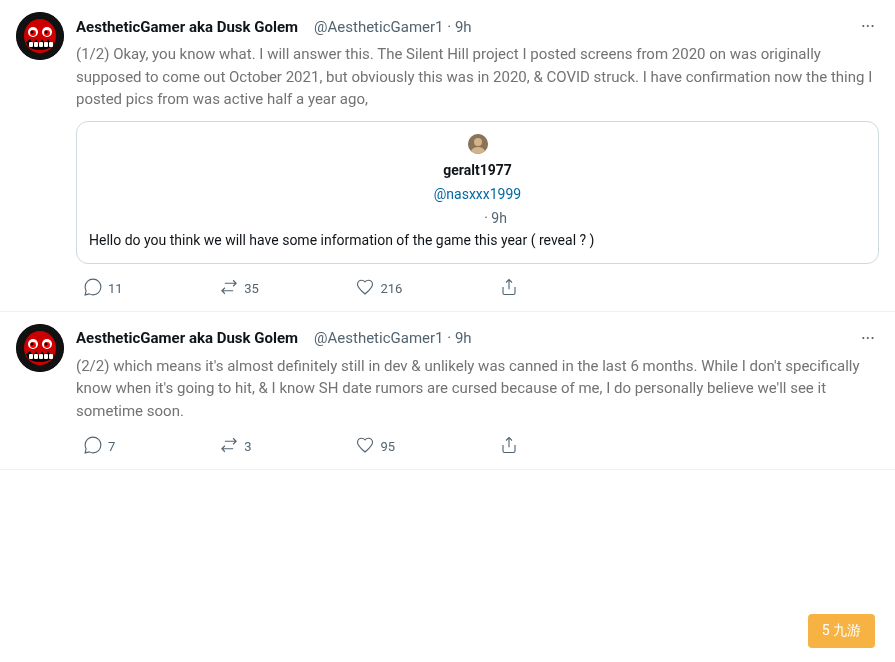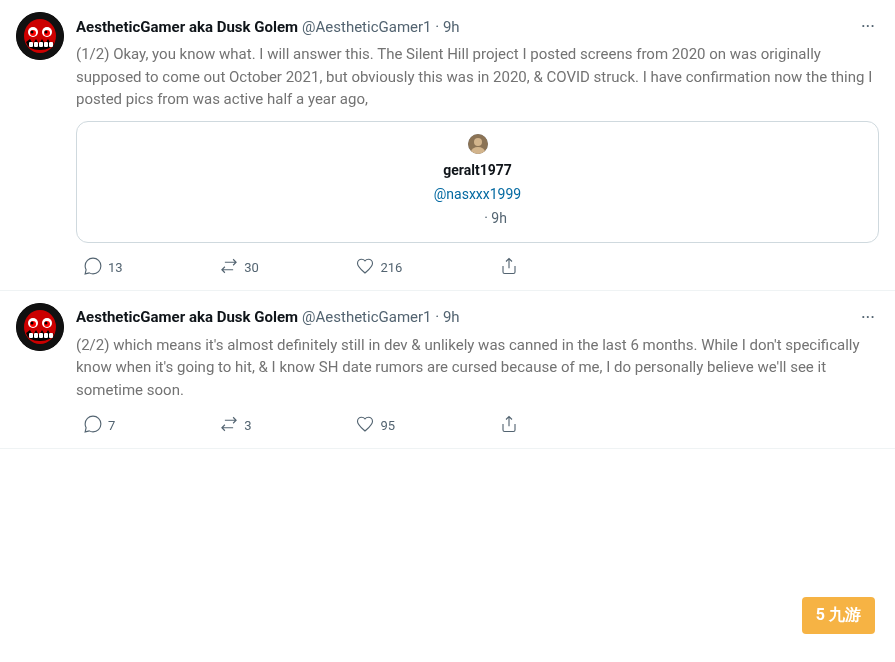--- a/index.html
+++ b/index.html
@@ -46,21 +46,21 @@
       display: flex;
       align-items: center;
       justify-content: space-between;
       margin-bottom: 2px;
     }
 
     .tweet-header-left {
       display: flex;
       align-items: flex-end;
       flex-wrap: wrap;
-      gap: 4px;
+      gap: 16px;
     }
 
     .display-name {
       font-weight: 700;
       font-size: 15px;
       color: #0f1419;
     }
 
     .username-time {
       color: #536471;
@@ -161,26 +161,26 @@
     }
 
     .action-icon {
       font-size: 18px;
       line-height: 1;
     }
 
     
     .watermark {
       position: fixed;
-      bottom: 28px;
+      bottom: 14px;
       right: 20px;
       background: rgba(245, 166, 35, 0.85);
       color: #fff;
-      font-weight: 700;
-      font-size: 16px;
+      font-weight: 400;
+      font-size: 14px;
       padding: 8px 14px;
       border-radius: 4px;
       z-index: 100;
     }
 
     
     .monster-avatar {
       width: 48px;
       height: 48px;
       border-radius: 50%;
@@ -236,38 +236,39 @@
             <svg viewBox="0 0 20 20" xmlns="http://www.w3.org/2000/svg">
               <circle cx="10" cy="10" r="10" fill="#8B7355"></circle>
               <circle cx="10" cy="8" r="4" fill="#D2B48C"></circle>
               <ellipse cx="10" cy="18" rx="7" ry="5" fill="#D2B48C"></ellipse>
             </svg>
           </div>
           <span class="quoted-display-name">geralt1977</span>
           <span class="quoted-username">@nasxxx1999</span>
           <span class="quoted-time">· <span>9h</span></span>
         </div>
+        <div class="quoted-text">Hello do you think we will have some information of the game this year ( reveal ? )</div>
       </div>
 
       <div class="tweet-actions">
         <div class="action-btn">
           <span class="action-icon">
             <svg width="18" height="18" viewBox="0 0 24 24" fill="none" stroke="currentColor" stroke-width="1.5">
               <path d="M1.5 12C1.5 6.201 6.201 1.5 12 1.5S22.5 6.201 22.5 12 17.799 22.5 12 22.5c-1.8 0-3.5-.48-4.97-1.32L1.5 22.5l1.32-5.53A10.46 10.46 0 011.5 12z"></path>
             </svg>
           </span>
-          <span>13</span>
+          <span>11</span>
         </div>
         <div class="action-btn">
           <span class="action-icon">
             <svg width="18" height="18" viewBox="0 0 24 24" fill="none" stroke="currentColor" stroke-width="1.5">
               <path d="M17.5 3l4 4-4 4M6.5 7h15M6.5 21l-4-4 4-4M17.5 17h-15"></path>
             </svg>
           </span>
-          <span>30</span>
+          <span>35</span>
         </div>
         <div class="action-btn">
           <span class="action-icon">
             <svg width="18" height="18" viewBox="0 0 24 24" fill="none" stroke="currentColor" stroke-width="1.5">
               <path d="M12 21.35l-1.45-1.32C5.4 15.36 2 12.28 2 8.5 2 5.42 4.42 3 7.5 3c1.74 0 3.41.81 4.5 2.09C13.09 3.81 14.76 3 16.5 3 19.58 3 22 5.42 22 8.5c0 3.78-3.4 6.86-8.55 11.54L12 21.35z"></path>
             </svg>
           </span>
           <span>216</span>
         </div>
         <div class="action-btn">

